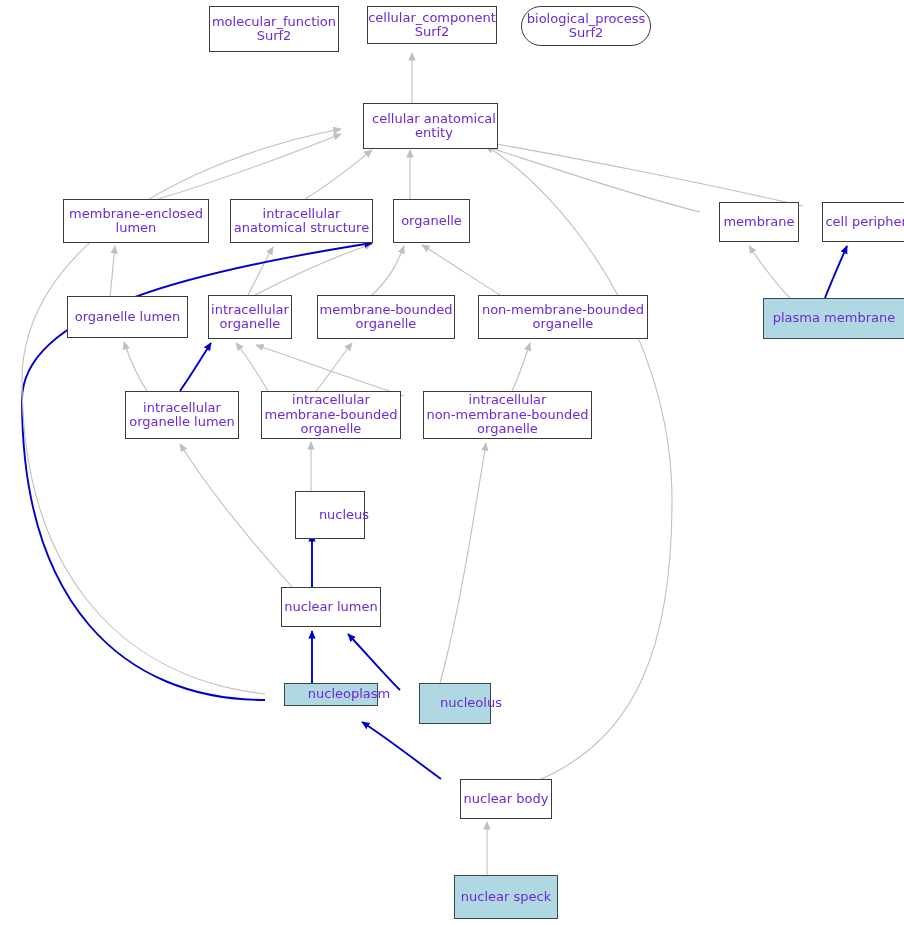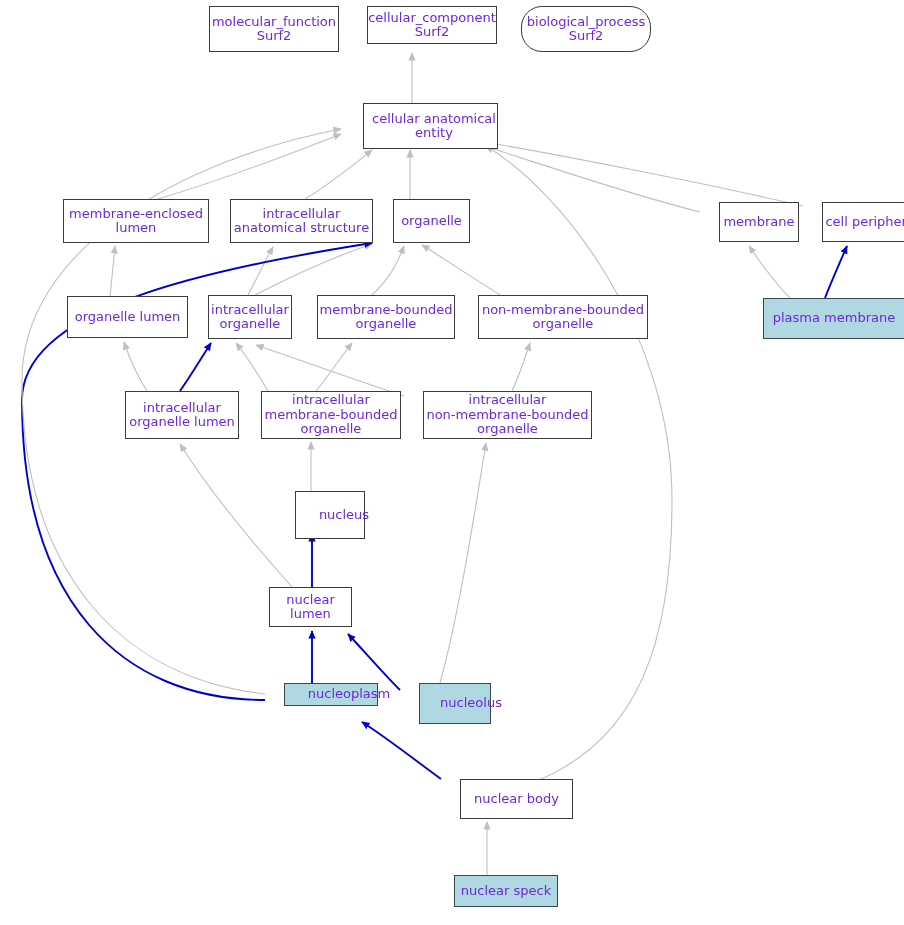--- a/index.html
+++ b/index.html
@@ -55,21 +55,21 @@
         <path d="M 441 779 C 420 764 390 740 362 722" stroke="#0000cc" stroke-width="1.9" fill="none" marker-end="url(#ah-blue)"></path>
         <path d="M 534 782 C 640 740 672 640 672 500 C 672 330 560 190 486 146" stroke="#bfbfbf" stroke-width="1.1" fill="none" marker-end="url(#ah-gray)"></path>
         <path d="M 487 875 C 487 858 487 840 487 822" stroke="#bfbfbf" stroke-width="1.1" fill="none" marker-end="url(#ah-gray)"></path>
       </g>
   </svg>
   <div id="nodes">
       <div class="node" style="left: 190px; top: 6px; width: 130px; height: 46px;">molecular_function
 Surf2</div>
       <div class="node" style="left: 348px; top: 6px; width: 130px; height: 38px;">cellular_component
 Surf2</div>
-      <div class="node" style="left: 502px; top: 6px; width: 130px; height: 46px; border-radius: 21px;">biological_process
+      <div class="node" style="left: 502px; top: 6px; width: 130px; height: 40px; border-radius: 21px;">biological_process
 Surf2</div>
       <div class="node" style="left: 344px; top: 103px; width: 135px; height: 46px; padding-left: 7px;">cellular anatomical
 entity</div>
       <div class="node" style="left: 44px; top: 199px; width: 146px; height: 44px;">membrane-enclosed
 lumen</div>
       <div class="node" style="left: 211px; top: 199px; width: 143px; height: 44px;">intracellular
 anatomical structure</div>
       <div class="node" style="left: 374px; top: 199px; width: 77px; height: 44px;">organelle</div>
       <div class="node" style="left: 700px; top: 202px; width: 80px; height: 40px;">membrane</div>
       <div class="node" style="left: 803px; top: 202px; width: 96px; height: 40px;">cell periphery</div>
@@ -83,19 +83,19 @@
       <div class="node hl" style="left: 744px; top: 298px; width: 142px; height: 41px;">plasma membrane</div>
       <div class="node" style="left: 106px; top: 391px; width: 114px; height: 48px;">intracellular
 organelle lumen</div>
       <div class="node" style="left: 242px; top: 391px; width: 140px; height: 48px;">intracellular
 membrane-bounded
 organelle</div>
       <div class="node" style="left: 404px; top: 391px; width: 169px; height: 48px;">intracellular
 non-membrane-bounded
 organelle</div>
       <div class="node" style="left: 276px; top: 491px; width: 70px; height: 48px; padding-left: 28px;">nucleus</div>
-      <div class="node" style="left: 250px; top: 587px; width: 83px; height: 40px;">nuclear lumen</div>
+      <div class="node" style="left: 262px; top: 587px; width: 100px; height: 40px;">nuclear lumen</div>
       <div class="node hl" style="left: 265px; top: 683px; width: 94px; height: 23px; padding-left: 36px;">nucleoplasm</div>
       <div class="node hl" style="left: 400px; top: 683px; width: 72px; height: 41px; padding-left: 32px;">nucleolus</div>
-      <div class="node" style="left: 441px; top: 779px; width: 113px; height: 40px;">nuclear body</div>
-      <div class="node hl" style="left: 435px; top: 875px; width: 104px; height: 32px;">nuclear speck</div>
+      <div class="node" style="left: 441px; top: 779px; width: 92px; height: 40px;">nuclear body</div>
+      <div class="node hl" style="left: 435px; top: 875px; width: 104px; height: 44px;">nuclear speck</div>
     </div>
 </div>
 
 </body></html>

